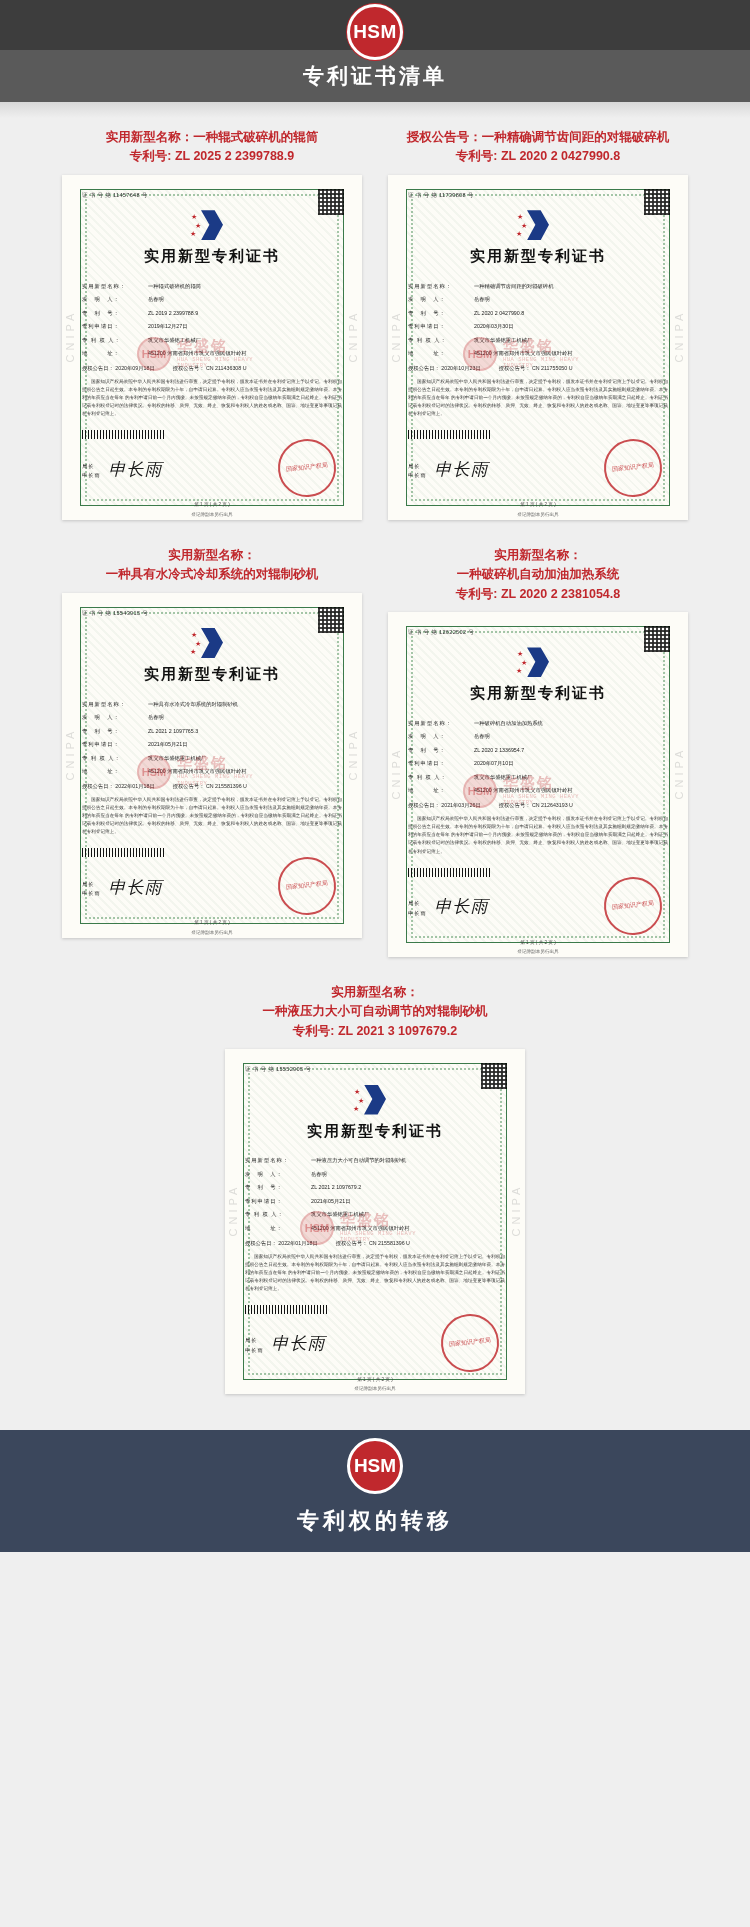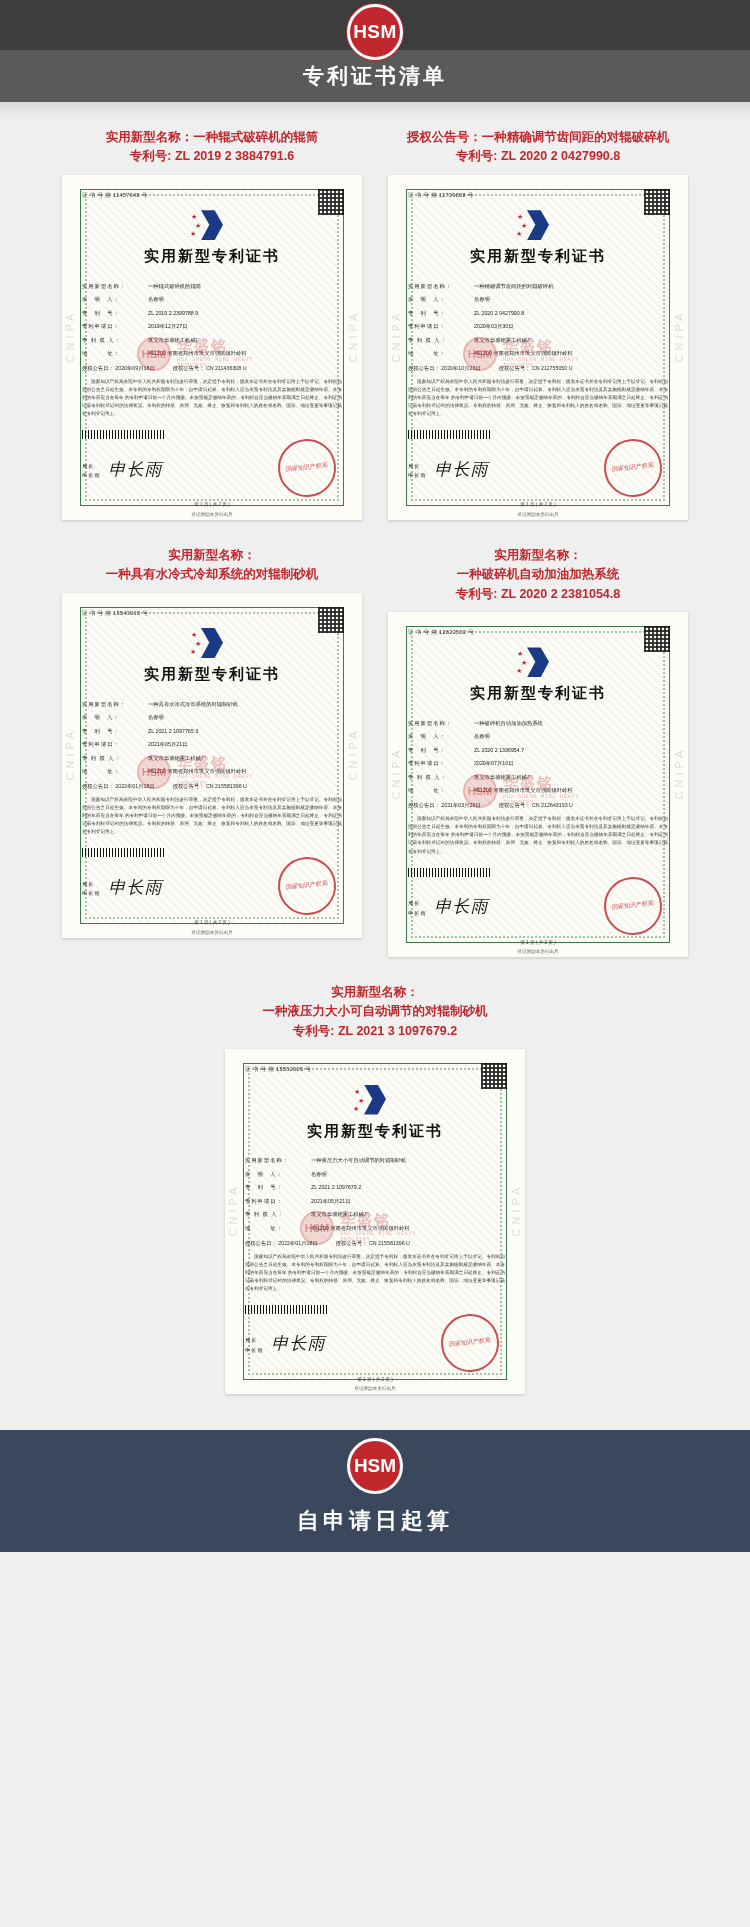--- a/index.html
+++ b/index.html
@@ -340,21 +340,21 @@
 <div class="title-band">专利证书清单</div>
 <div class="divider-band"></div>
 
 <div class="content">
 
   <div class="row">
 
     <div class="cert-block">
       <div class="cert-caption">
         <span>实用新型名称：一种辊式破碎机的辊筒</span><br>
-        <span>专利号: ZL 2019 2 3884791.6</span>
+        <span>专利号: ZL 2025 2 2399788.9</span>
       </div>
       <div class="cert-card">
         <div class="cert-inner"></div>
         <div class="wm-left">CNIPA</div>
         <div class="wm-right">CNIPA</div>
         <div class="cert-body">
           <div class="cert-no">
             <span>证 书 号 第</span>
             <span>11457648</span>
             <span>号</span>
@@ -759,13 +759,13 @@
           </div>
         </div>
       </div>
     </div>
   </div>
 </div>
 
 <div class="footer-band">
   <div class="footer-logo">HSM</div>
 </div>
-<div class="footer-title">自申请日起算</div>
+<div class="footer-title">专利权的转移</div>
 
 </body></html>

